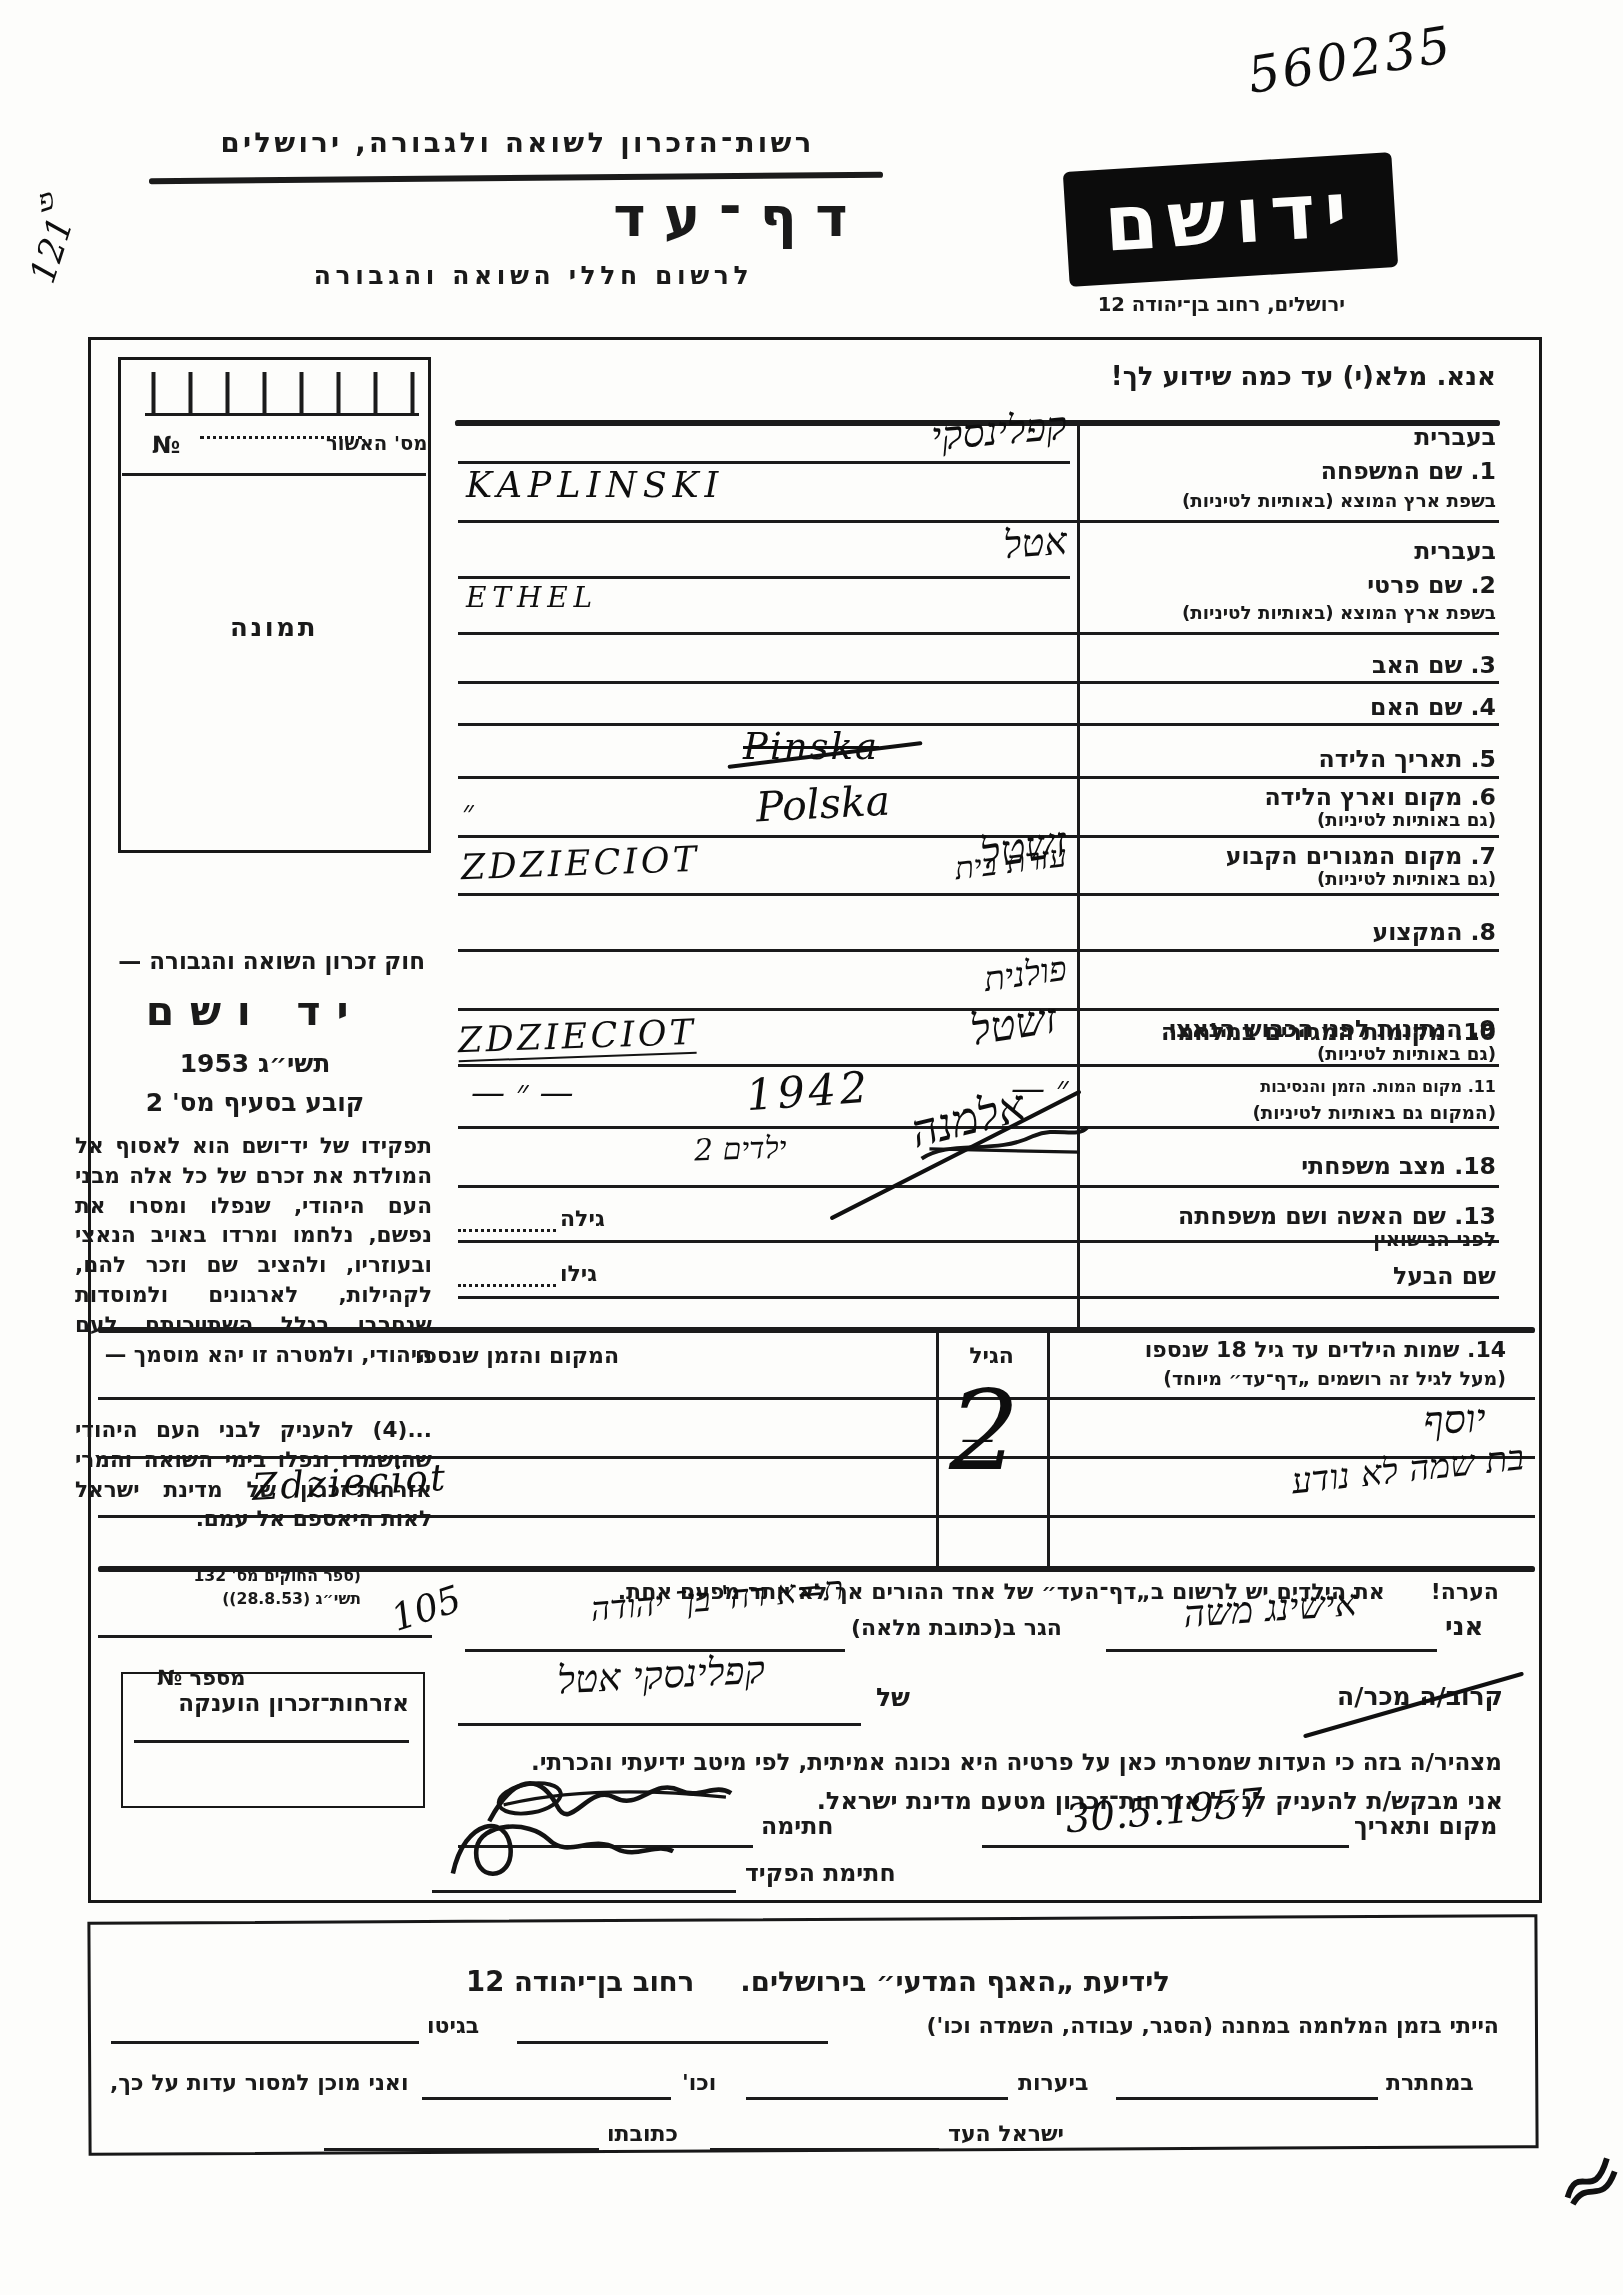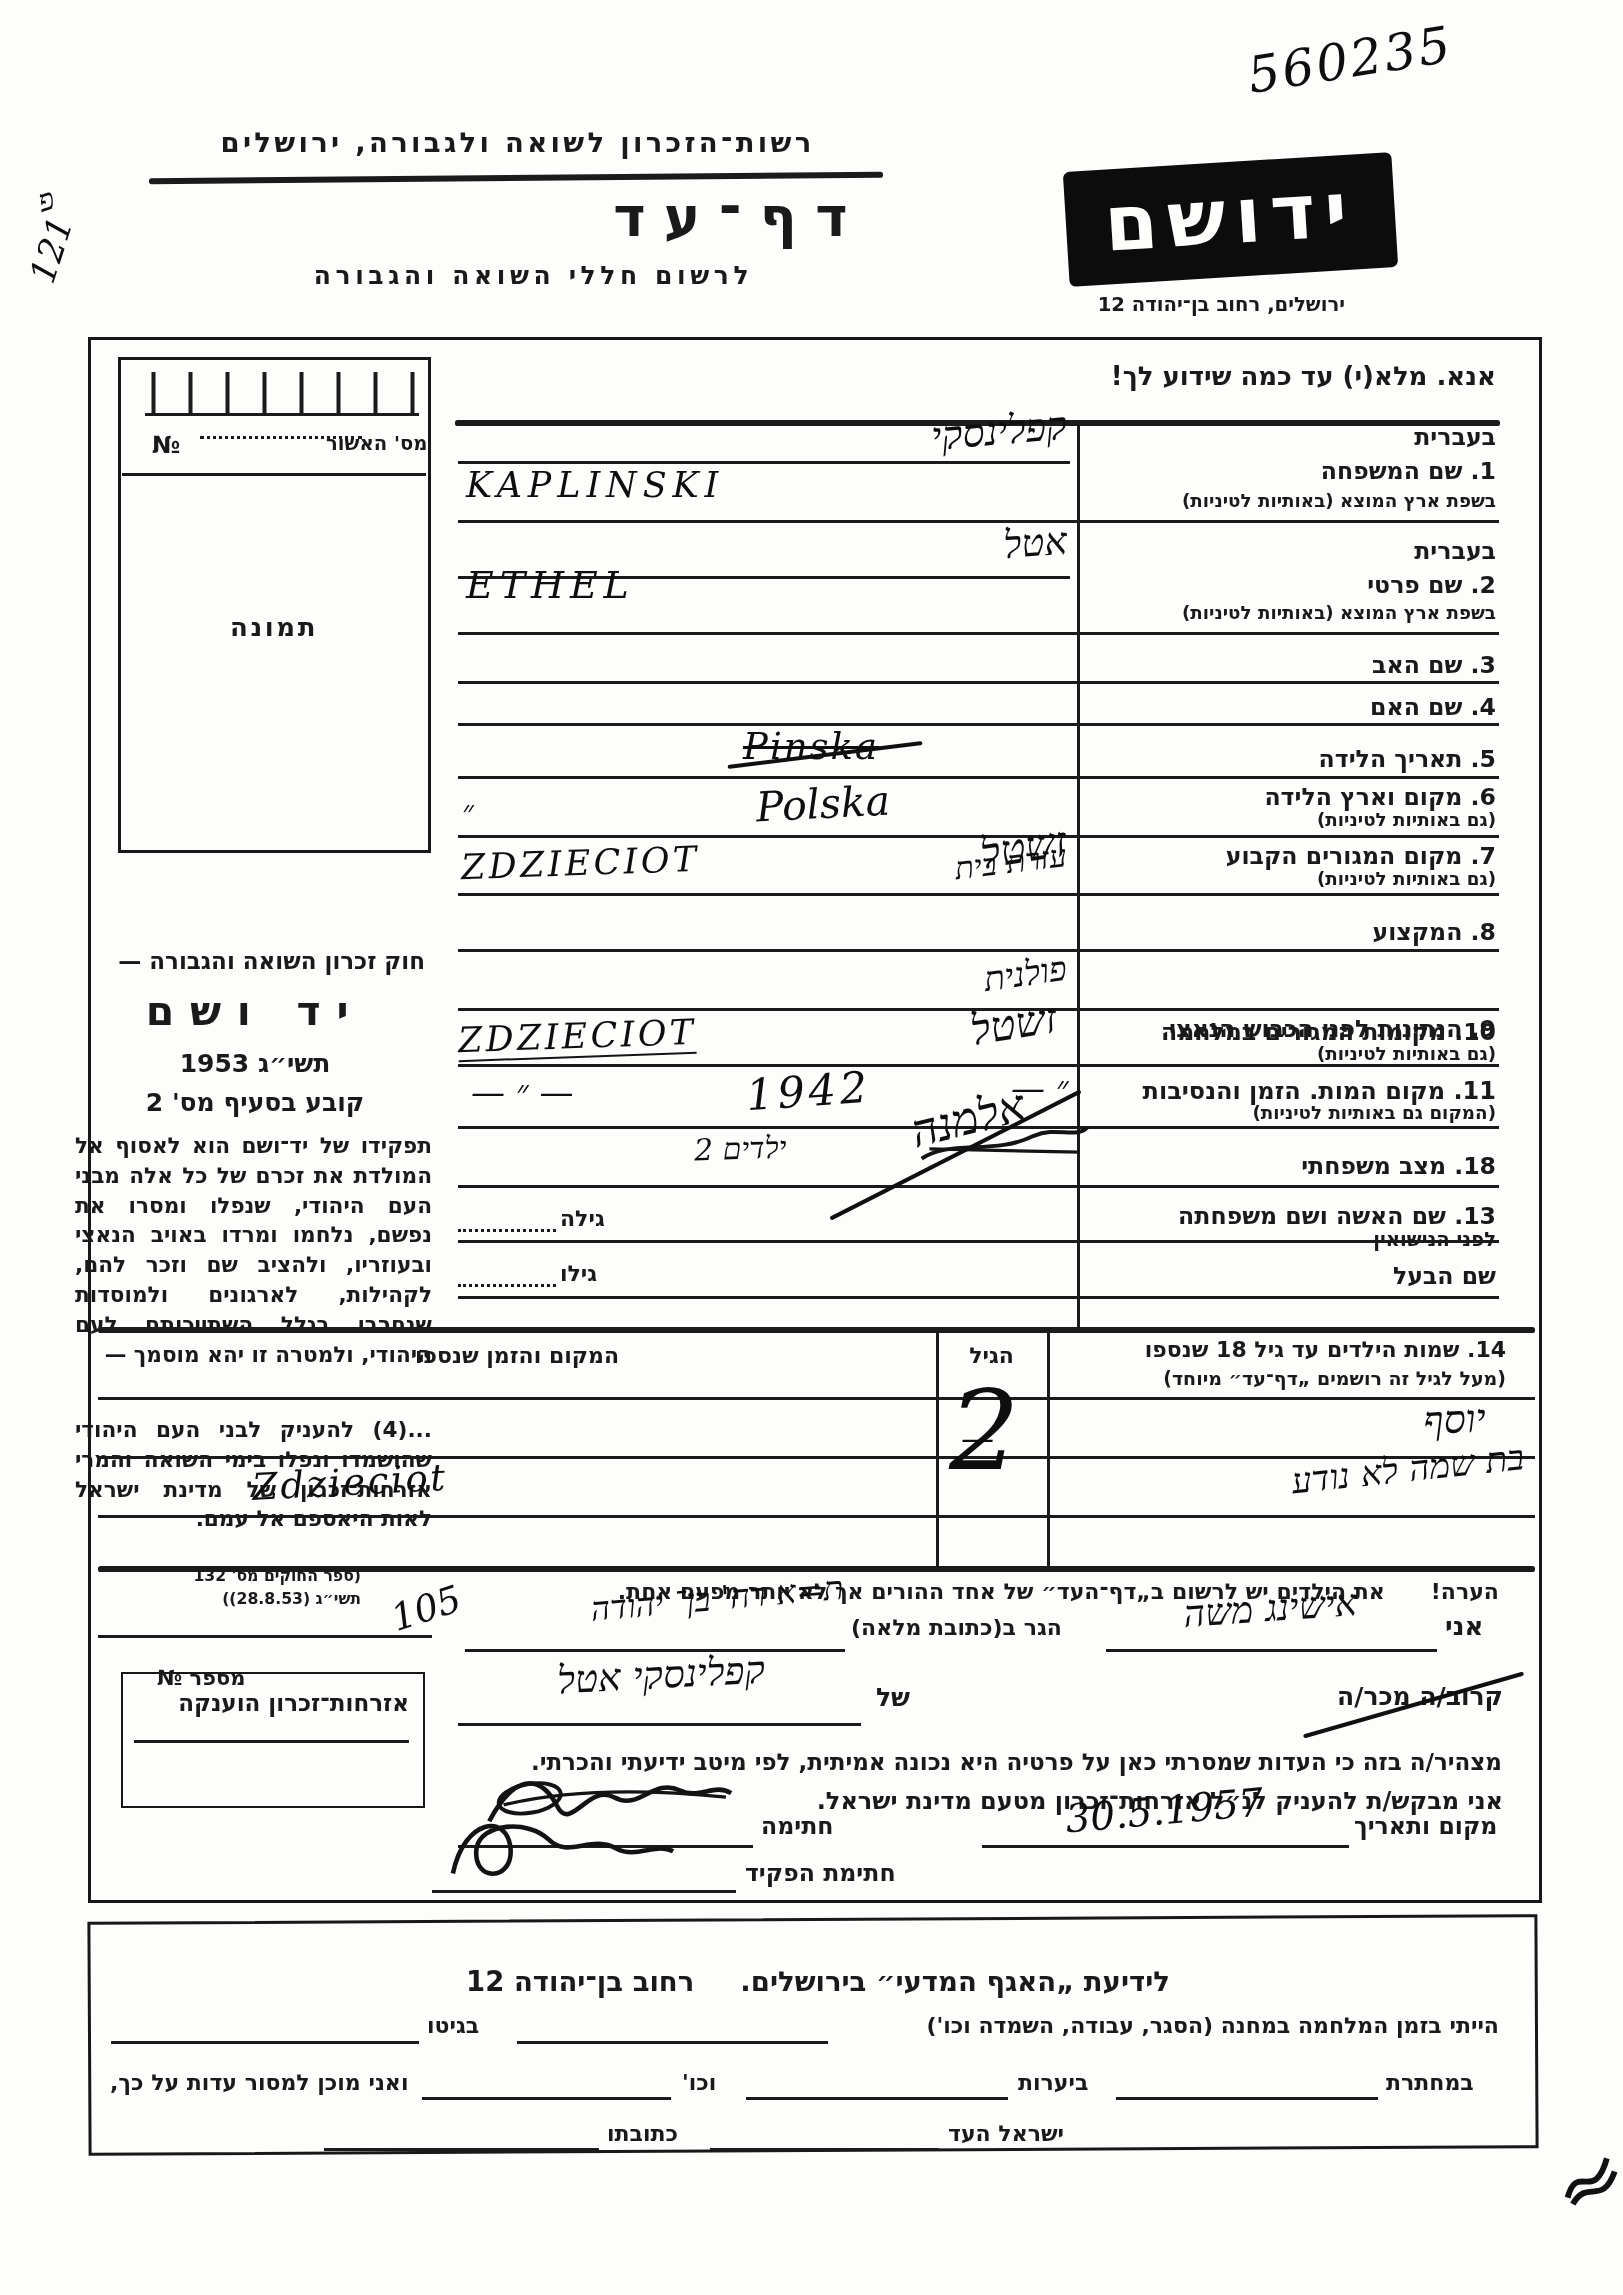--- a/index.html
+++ b/index.html
@@ -74,21 +74,21 @@
   <div class="abs p rt" style="left:1087px;top:693px;width:409px;font-size:23.6px;">4. שם האם</div>
   <div class="abs p rt" style="left:1087px;top:745px;width:409px;font-size:23.6px;">5. תאריך הלידה</div>
   <div class="abs p rt" style="left:1087px;top:783px;width:409px;font-size:23.6px;">6. מקום וארץ הלידה</div>
   <div class="abs p rt" style="left:1087px;top:809px;width:409px;font-size:18.3px;">(גם באותיות לטיניות)</div>
   <div class="abs p rt" style="left:1087px;top:842px;width:409px;font-size:23.6px;">7. מקום המגורים הקבוע</div>
   <div class="abs p rt" style="left:1087px;top:868px;width:409px;font-size:18.3px;">(גם באותיות לטיניות)</div>
   <div class="abs p rt" style="left:1087px;top:918px;width:409px;font-size:23.6px;">8. המקצוע</div>
   <div class="abs p rt" style="left:1087px;top:977px;width:409px;font-size:23.6px;margin-top:38px;">9. הנתינות לפני הכבוש הנאצי</div>
   <div class="abs p rt" style="left:1087px;top:1018px;width:409px;font-size:23.6px;">10. מקומות המגורים במלחמה</div>
   <div class="abs p rt" style="left:1087px;top:1043px;width:409px;font-size:18.3px;">(גם באותיות לטיניות)</div>
-  <div class="abs p rt" style="left:1087px;top:1077px;width:409px;font-size:24px;">11. מקום המות. הזמן והנסיבות</div>
+  <div class="abs p rt" style="left:1087px;top:1077px;width:409px;font-size:16px;">11. מקום המות. הזמן והנסיבות</div>
   <div class="abs p rt" style="left:1087px;top:1102px;width:409px;font-size:18.3px;">(המקום גם באותיות לטיניות)</div>
   <div class="abs p rt" style="left:1087px;top:1152px;width:409px;font-size:23.6px;">18. מצב משפחתי</div>
   <div class="abs p rt" style="left:1087px;top:1202px;width:409px;font-size:23.6px;">13. שם האשה ושם משפחתה</div>
   <div class="abs p rt" style="left:1087px;top:1228px;width:409px;font-size:19.6px;">לפני הנישואין</div>
   <div class="abs p rt" style="left:1087px;top:1262px;width:409px;font-size:23.6px;">שם הבעל</div>
 
   <div class="ln" style="left:458px;top:461px;width:612px;"></div>
   <div class="ln" style="left:458px;top:520px;width:1041px;"></div>
   <div class="ln" style="left:458px;top:576px;width:612px;"></div>
   <div class="ln" style="left:458px;top:632px;width:1041px;"></div>
@@ -101,21 +101,21 @@
   <div class="ln" style="left:458px;top:1008px;width:1041px;"></div>
   <div class="ln" style="left:458px;top:1064px;width:1041px;"></div>
   <div class="ln" style="left:458px;top:1126px;width:1041px;"></div>
   <div class="ln" style="left:458px;top:1185px;width:1041px;"></div>
   <div class="ln" style="left:458px;top:1240px;width:1041px;"></div>
   <div class="ln" style="left:458px;top:1296px;width:1041px;"></div>
 
   <div class="abs h rt" style="left:871px;top:411px;width:196px;font-size:39px;transform:rotate(-5deg);">קפלינסקי</div>
   <div class="abs h" style="left:466px;top:465px;font-size:35px;letter-spacing:5.9px;">KAPLINSKI</div>
   <div class="abs h rt" style="left:969px;top:522px;width:98px;font-size:38px;transform:rotate(-4deg);">אטל</div>
-  <div class="abs h" style="left:466px;top:563px;font-size:38px;letter-spacing:5.9px;">ETHEL</div>
+  <div class="abs h" style="left:466px;top:581px;font-size:28px;letter-spacing:5.9px;">ETHEL</div>
 
   <div class="abs h" style="left:743px;top:725px;font-size:37px;letter-spacing:2px;text-decoration:line-through;">Pinska</div>
   <div class="strike" style="left:727px;top:753px;width:196px;transform:rotate(-7deg);"></div>
 
   <div class="abs h" style="left:462px;top:793px;font-size:31px;">״</div>
   <div class="abs h" style="left:756px;top:780px;font-size:41px;transform:rotate(-3deg);">Polska</div>
 
   <div class="abs h" style="left:461px;top:843px;font-size:35px;letter-spacing:3.3px;transform:rotate(-2deg);">ZDZIECIOT</div>
   <div class="abs h rt" style="left:943px;top:826px;width:124px;font-size:42px;transform:rotate(-9deg);">זשטל</div>
 

